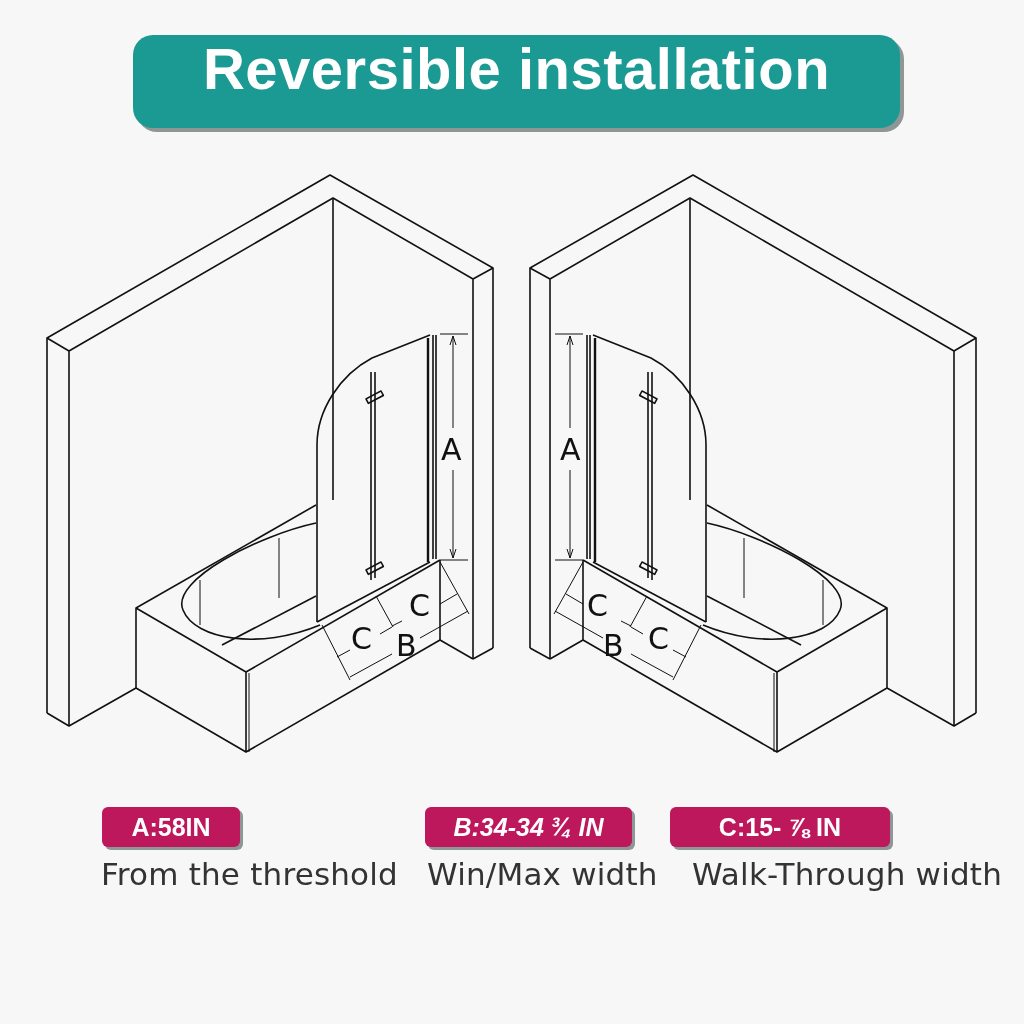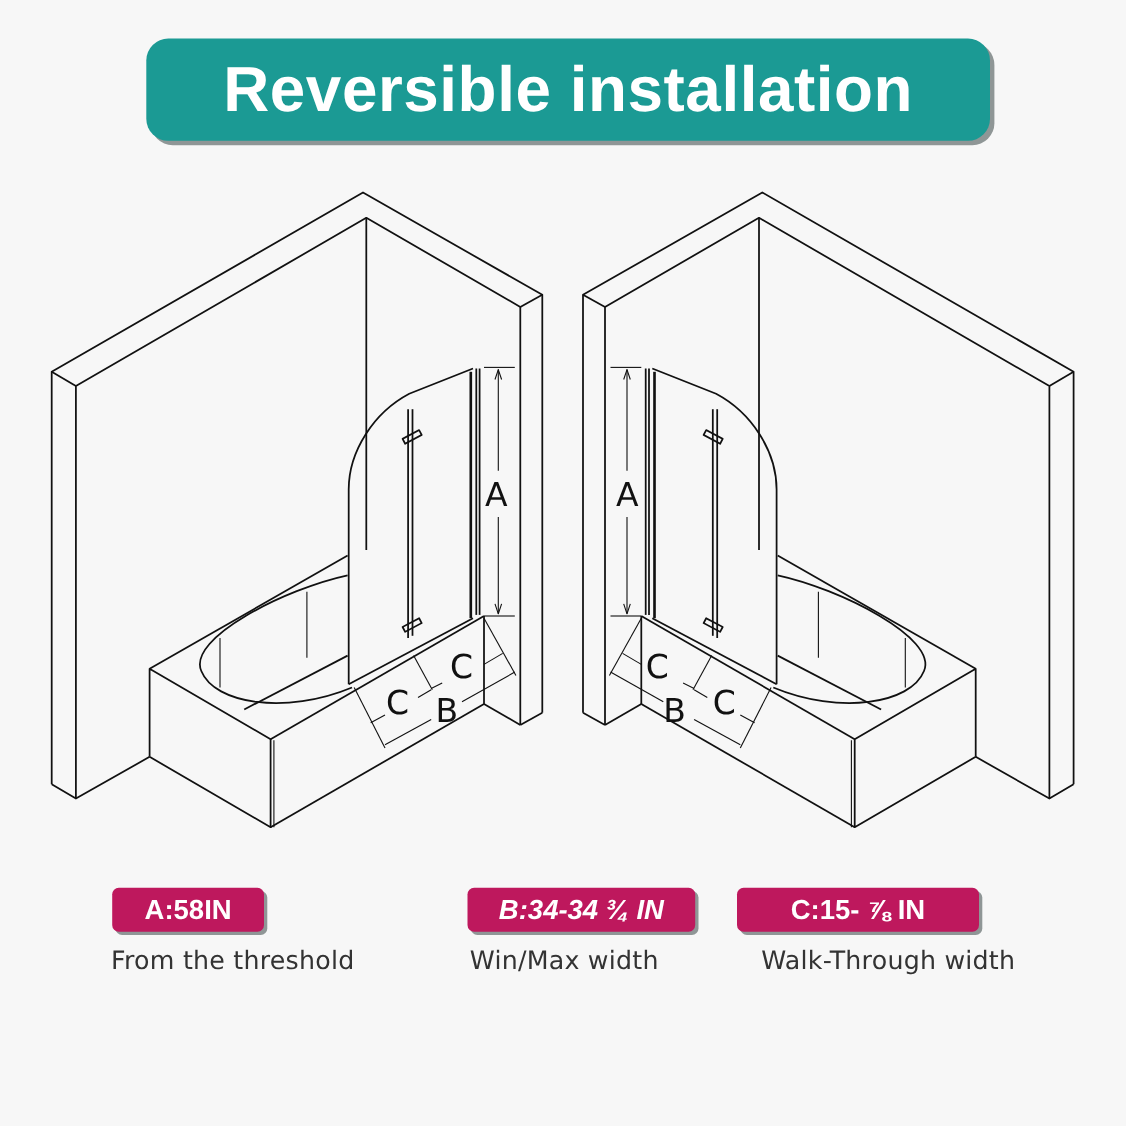--- a/index.html
+++ b/index.html
@@ -1,21 +1,21 @@
 <!DOCTYPE html>
 <html><head>
 <meta charset="utf-8">
 <style>
   html, body { margin:0; padding:0; }
   body { width:1024px; height:1024px; background:#f7f7f7; position:relative; overflow:hidden; font-family:"Liberation Sans", sans-serif; }
-  .banner { position:absolute; left:133px; top:35px; width:767px; height:93px; background:#1b9a94; border-radius:20px; box-shadow:4px 4px 0 #8f9696; display:flex; align-items:center; justify-content:center; }
+  .banner { position:absolute; left:133px; top:35px; width:767px; height:93px; background:#1b9a94; border-radius:20px; box-shadow:4px 4px 0 #8f9696; display:flex; justify-content:center; }
   .banner span { color:#fff; font-weight:bold; font-size:58px; letter-spacing:0.5px; font-family:"Liberation Sans", sans-serif; }
   svg.diag { position:absolute; left:0; top:0; }
   .badge { position:absolute; height:40px; background:#be185d; border-radius:6px; box-shadow:3px 3px 0 #8f9696; display:flex; align-items:center; justify-content:center; color:#fff; font-weight:bold; font-size:25px; font-family:"Liberation Sans", sans-serif; }
-  .desc { position:absolute; color:#333; font-size:23px; line-height:38px; font-family:"DejaVu Sans", sans-serif; font-weight:normal; letter-spacing:0.2px; }
+  .desc { position:absolute; color:#333; font-size:31px; line-height:38px; font-family:"DejaVu Sans", sans-serif; font-weight:normal; letter-spacing:0.2px; }
   .dimtext { font-family:"DejaVu Sans", sans-serif; font-size:30px; fill:#111; }
 </style>
 </head>
 <body>
 
 <div class="banner">
   <span>Reversible installation</span>
 </div>
 
 <svg class="diag" width="1024" height="1024" viewBox="0 0 1024 1024">

